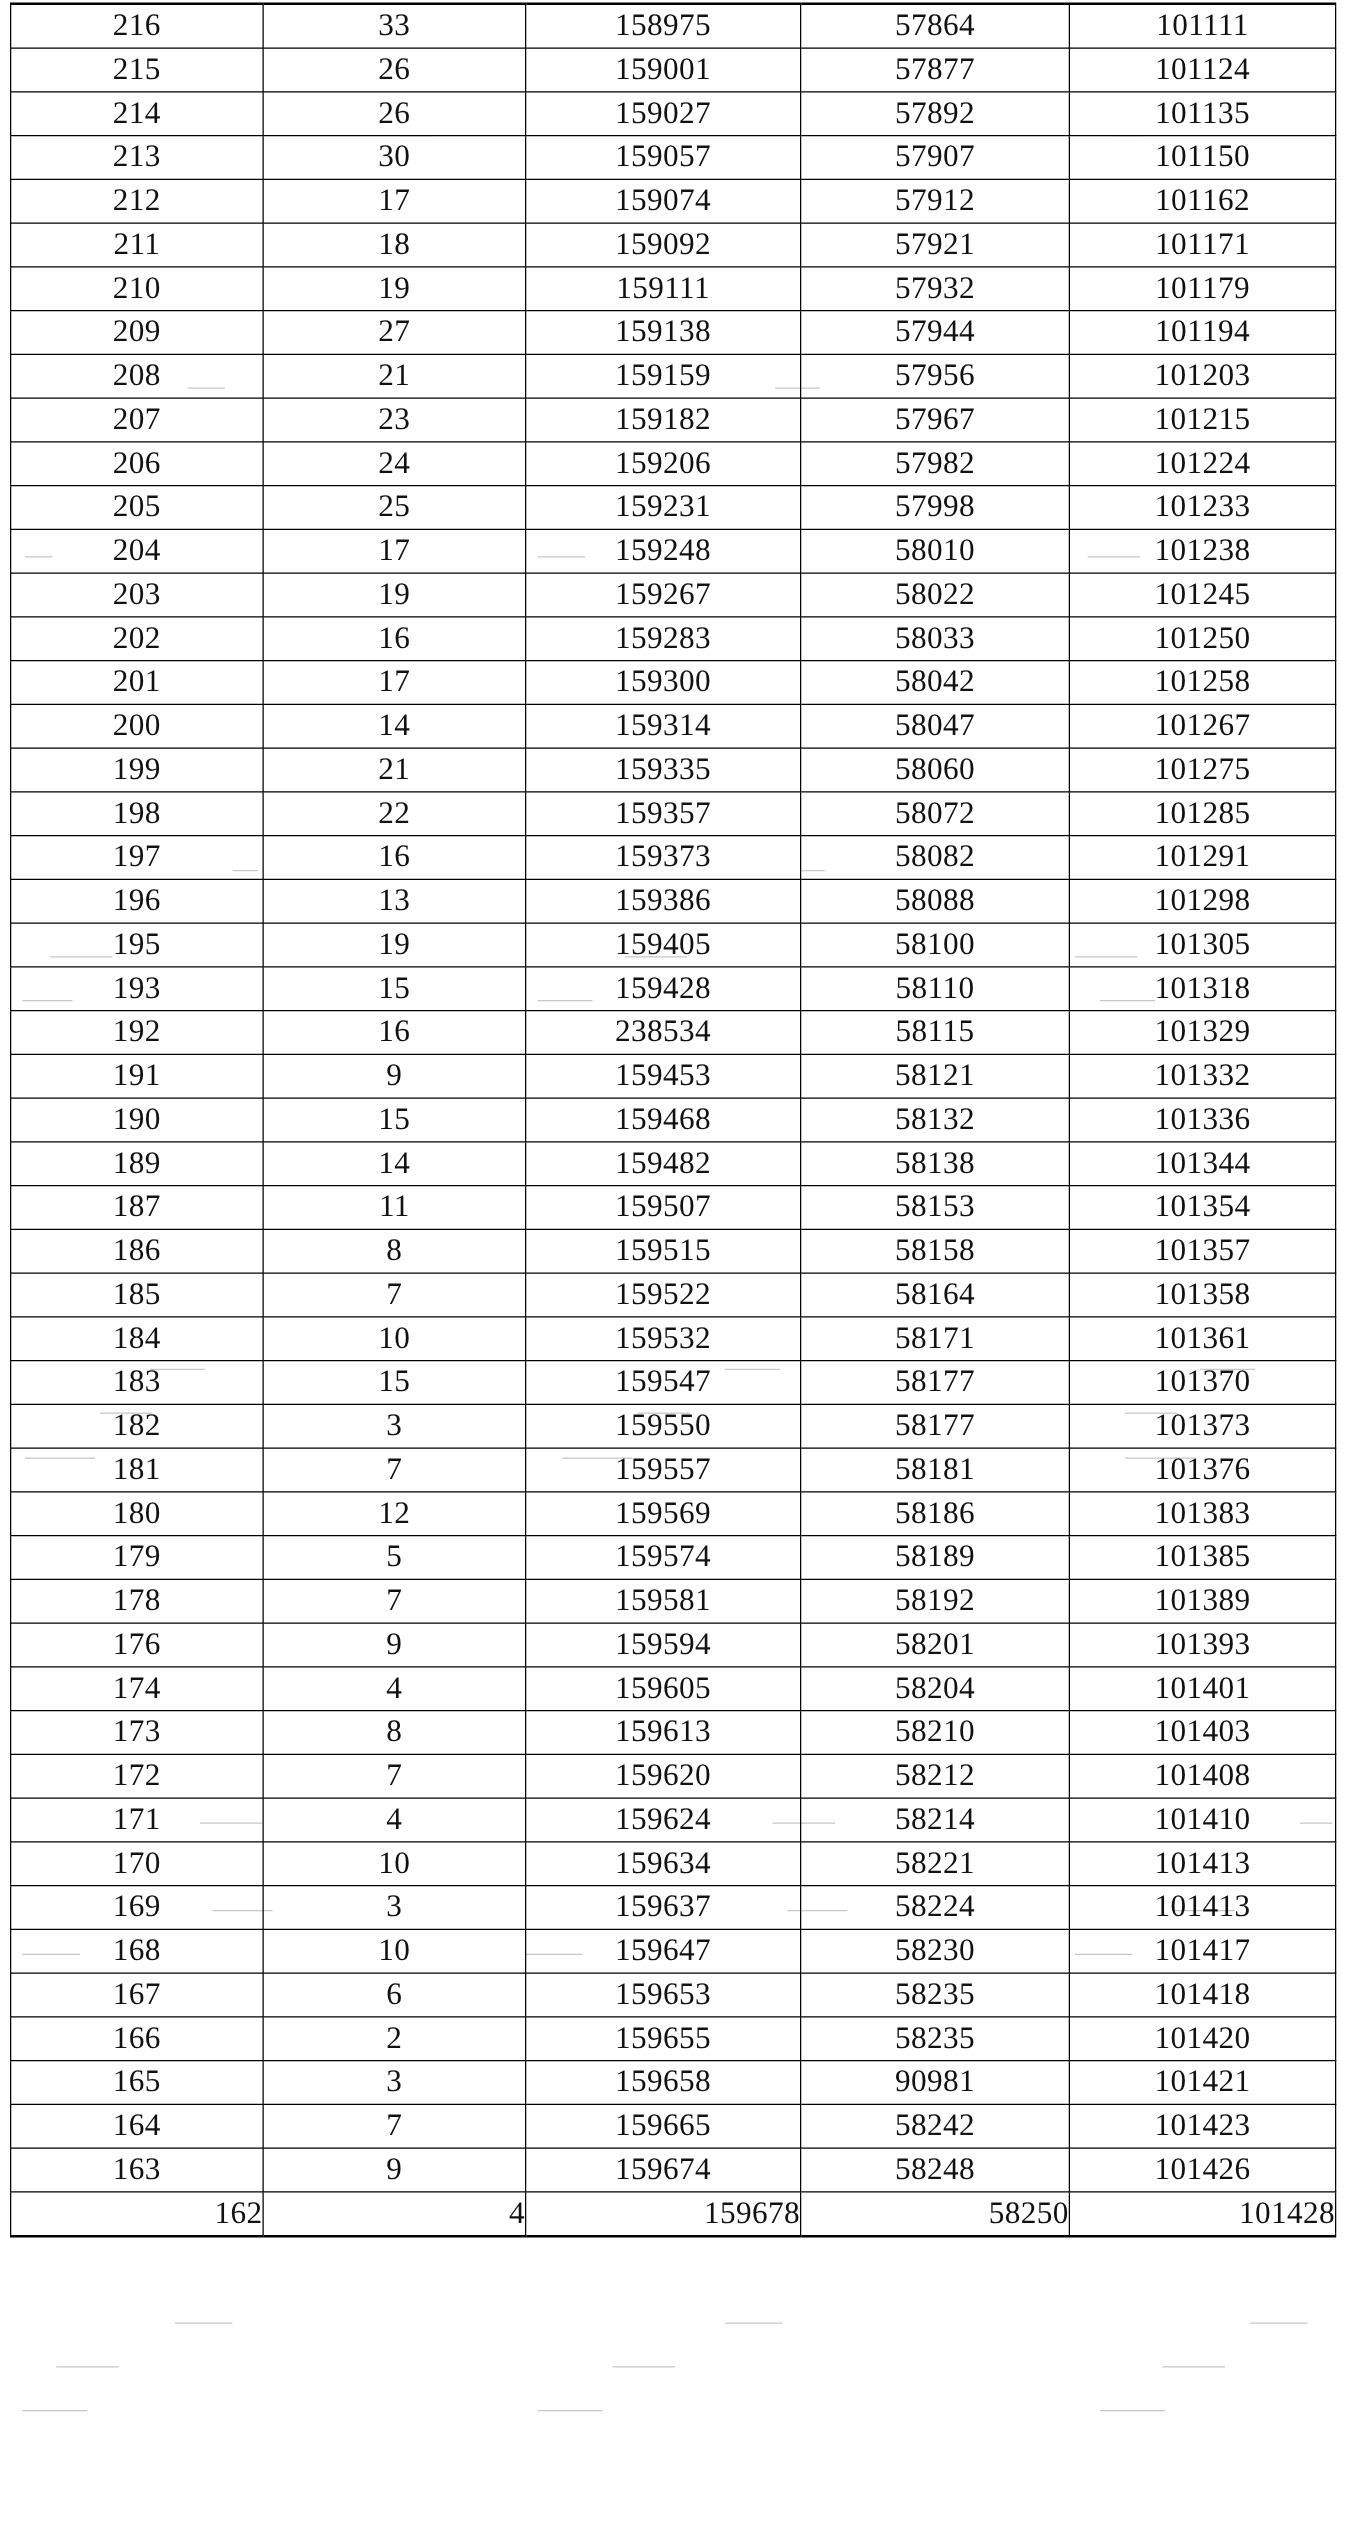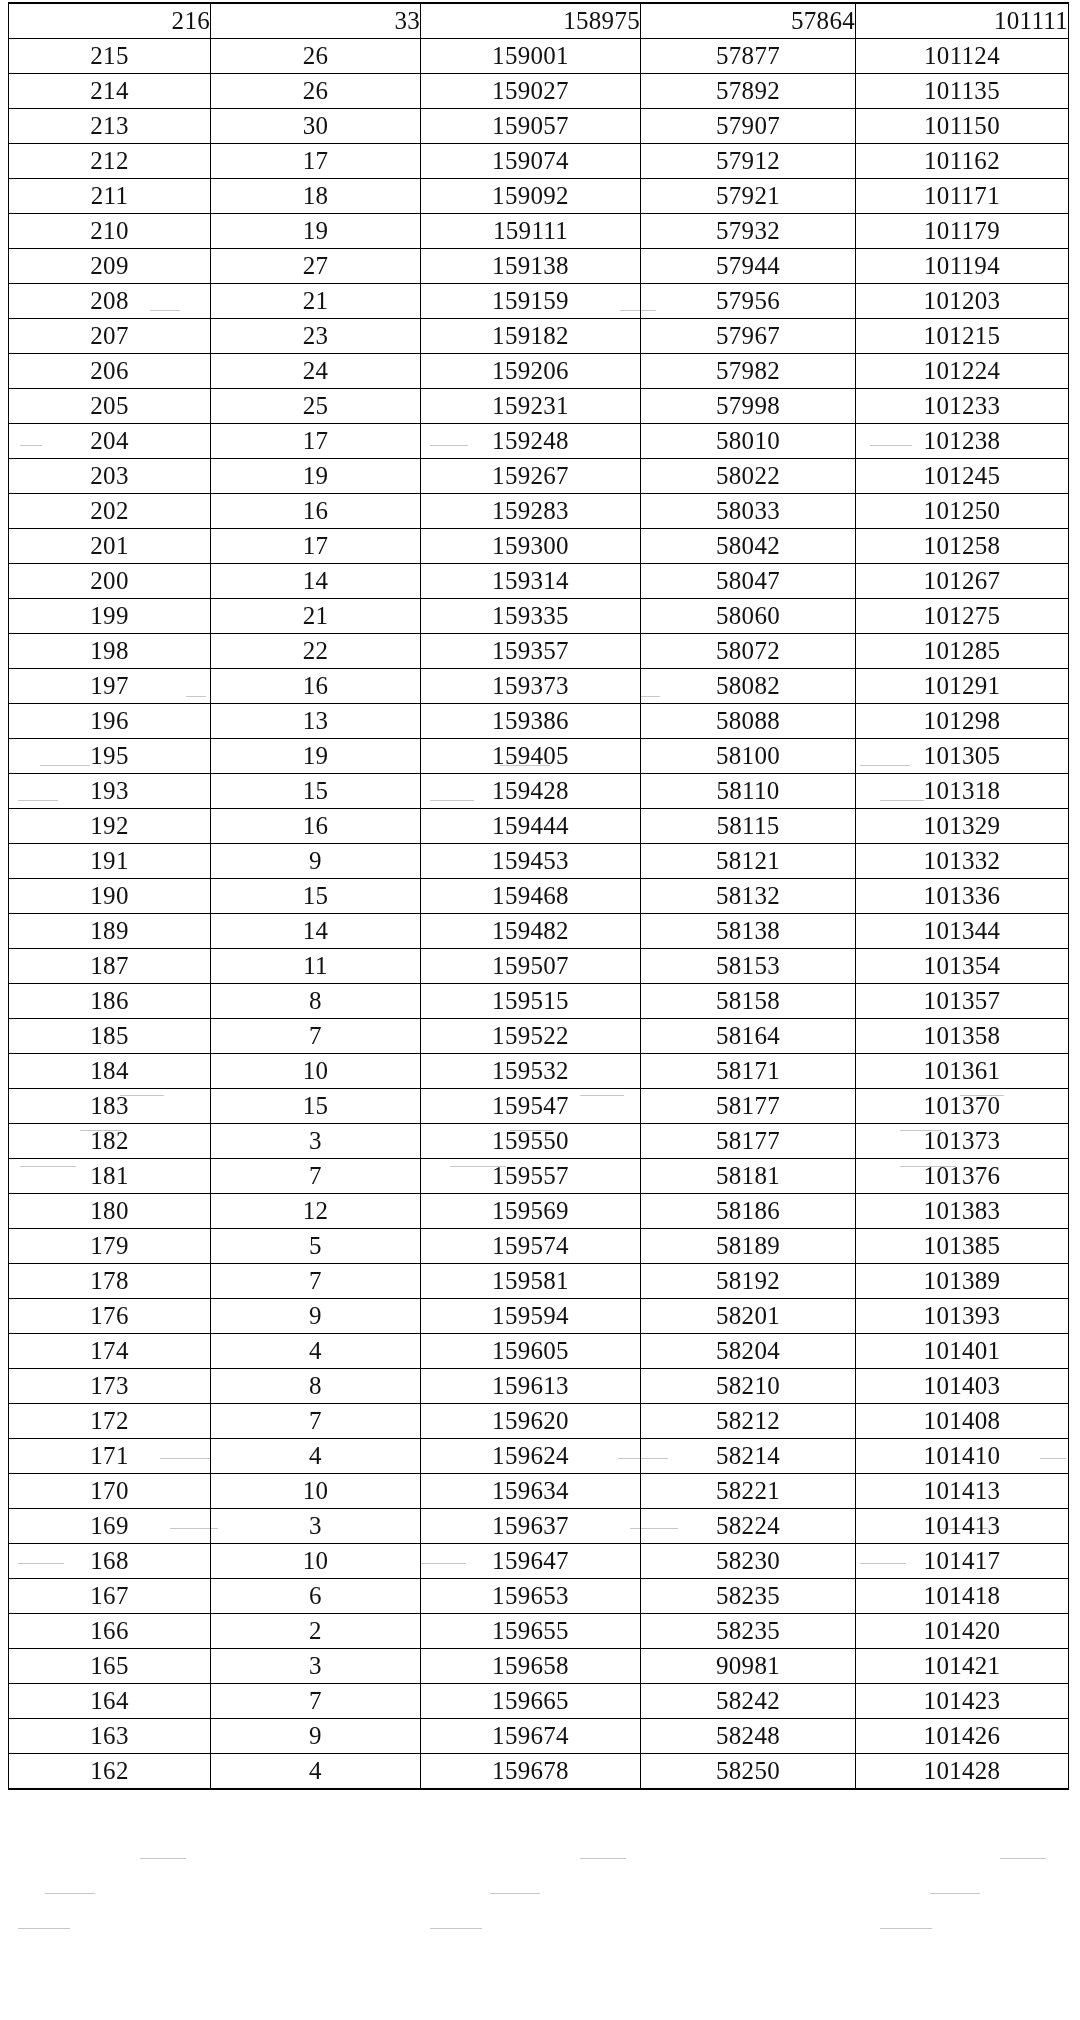--- a/index.html
+++ b/index.html
@@ -48,24 +48,24 @@
     vertical-align: middle;
     font-size: 25px;
     font-family: "Liberation Serif", "DejaVu Serif", serif;
     color: #111111;
     letter-spacing: 0.3px;
     white-space: nowrap;
     overflow: hidden;
   }
   table.score-table tr:last-child td {
     border-bottom: 2.5px solid #000000;
+    text-align: right;
   }
   table.score-table tr:first-child td {
     border-top: 2.5px solid #000000;
-    text-align: right;
   }
   
   .speckle {
     position: absolute;
     background: rgba(0,0,0,0.22);
     height: 1px;
     pointer-events: none;
   }
 </style>
 </head>
@@ -239,21 +239,21 @@
           <tr>
             <td>193</td>
             <td>15</td>
             <td>159428</td>
             <td>58110</td>
             <td>101318</td>
           </tr>
           <tr>
             <td>192</td>
             <td>16</td>
-            <td>159444</td>
+            <td>238534</td>
             <td>58115</td>
             <td>101329</td>
           </tr>
           <tr>
             <td>191</td>
             <td>9</td>
             <td>159453</td>
             <td>58121</td>
             <td>101332</td>
           </tr>

